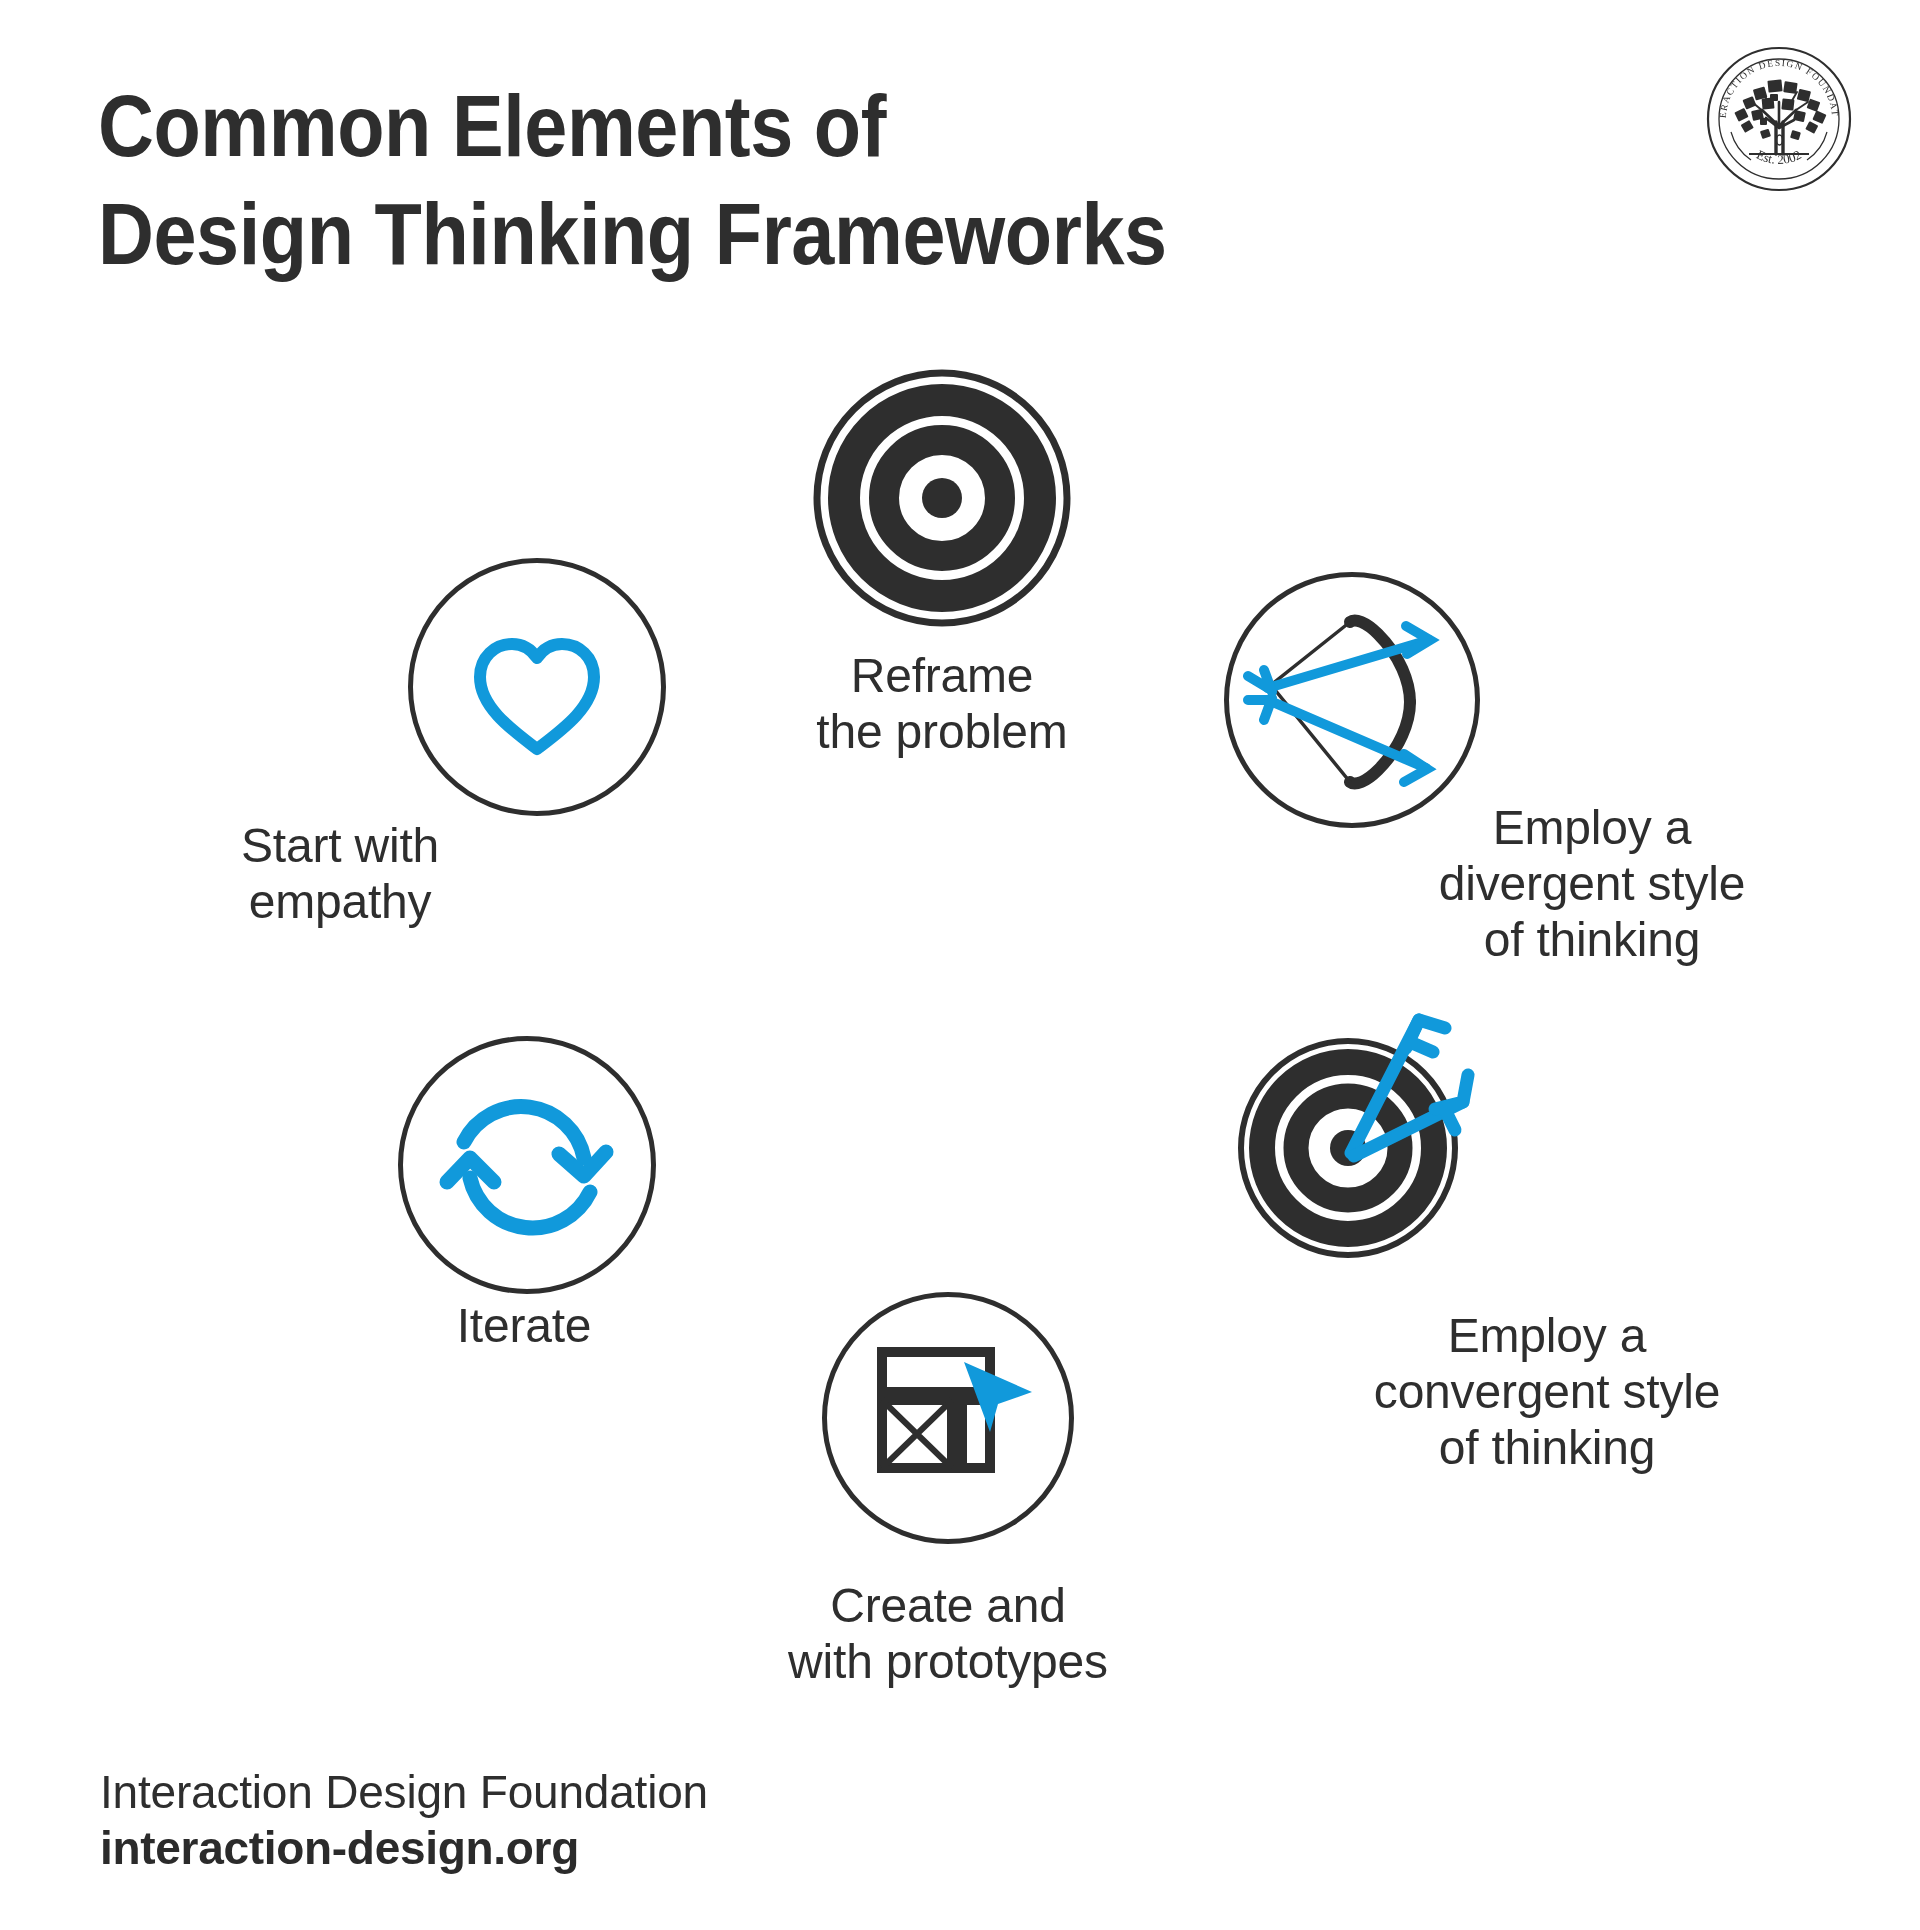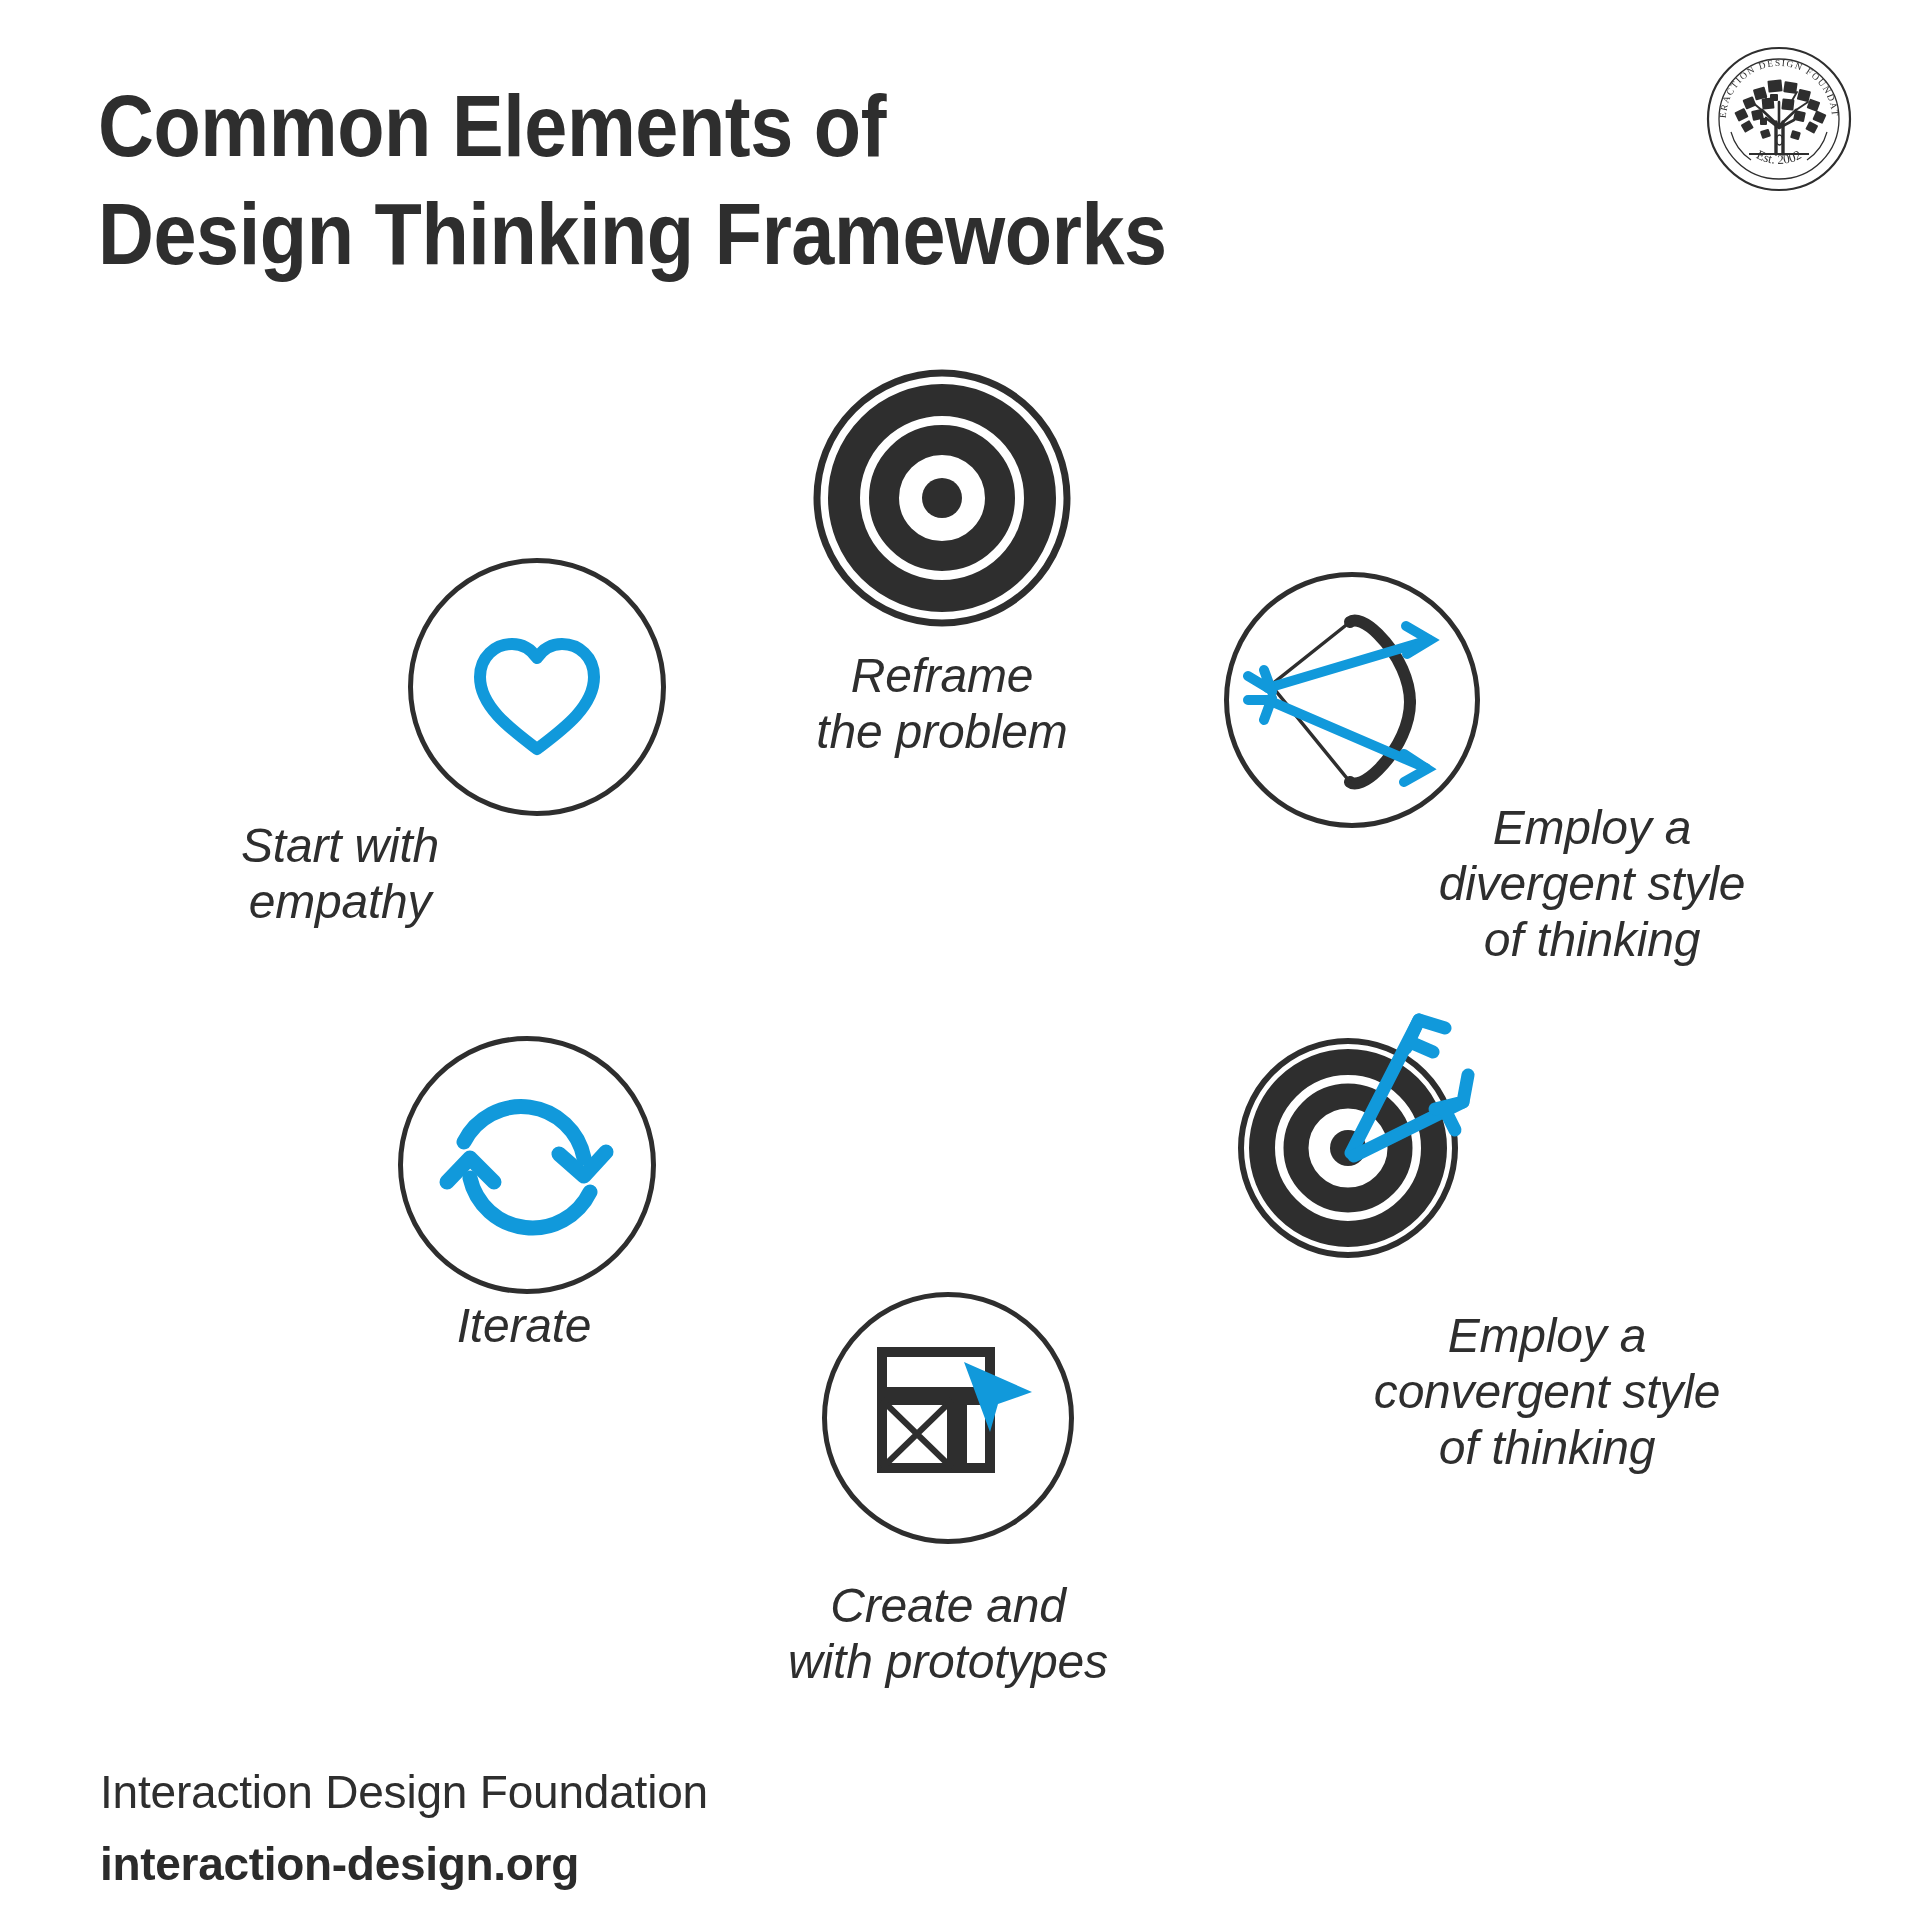--- a/index.html
+++ b/index.html
@@ -64,21 +64,20 @@
   .node-label {
     position: absolute;
     font-family: "Liberation Sans", sans-serif;
     font-weight: 400;
     font-size: 48px;
     line-height: 1.17;
     color: #2e2e2e;
     text-align: center;
     white-space: pre-line;
     letter-spacing: -0.2px;
-    font-style: italic;
   }
 
   
   #footer {
     position: absolute;
     left: 100px;
     top: 1764px;
     width: 900px;
   }
   #footer-org {
@@ -89,21 +88,21 @@
     color: #2e2e2e;
     letter-spacing: -0.2px;
   }
   #footer-url {
     font-family: "Liberation Sans", sans-serif;
     font-size: 46px;
     font-weight: bold;
     line-height: 1.22;
     color: #2b2b2b;
     letter-spacing: -0.3px;
-    margin-top: 16px;
+    margin-top: 0;
   }
 </style>
 </head>
 <body>
 
 <div id="title">Common Elements of
 Design Thinking Frameworks</div>
 
 <div id="logo">
   <svg width="150" height="150" viewBox="0 0 150 150">

